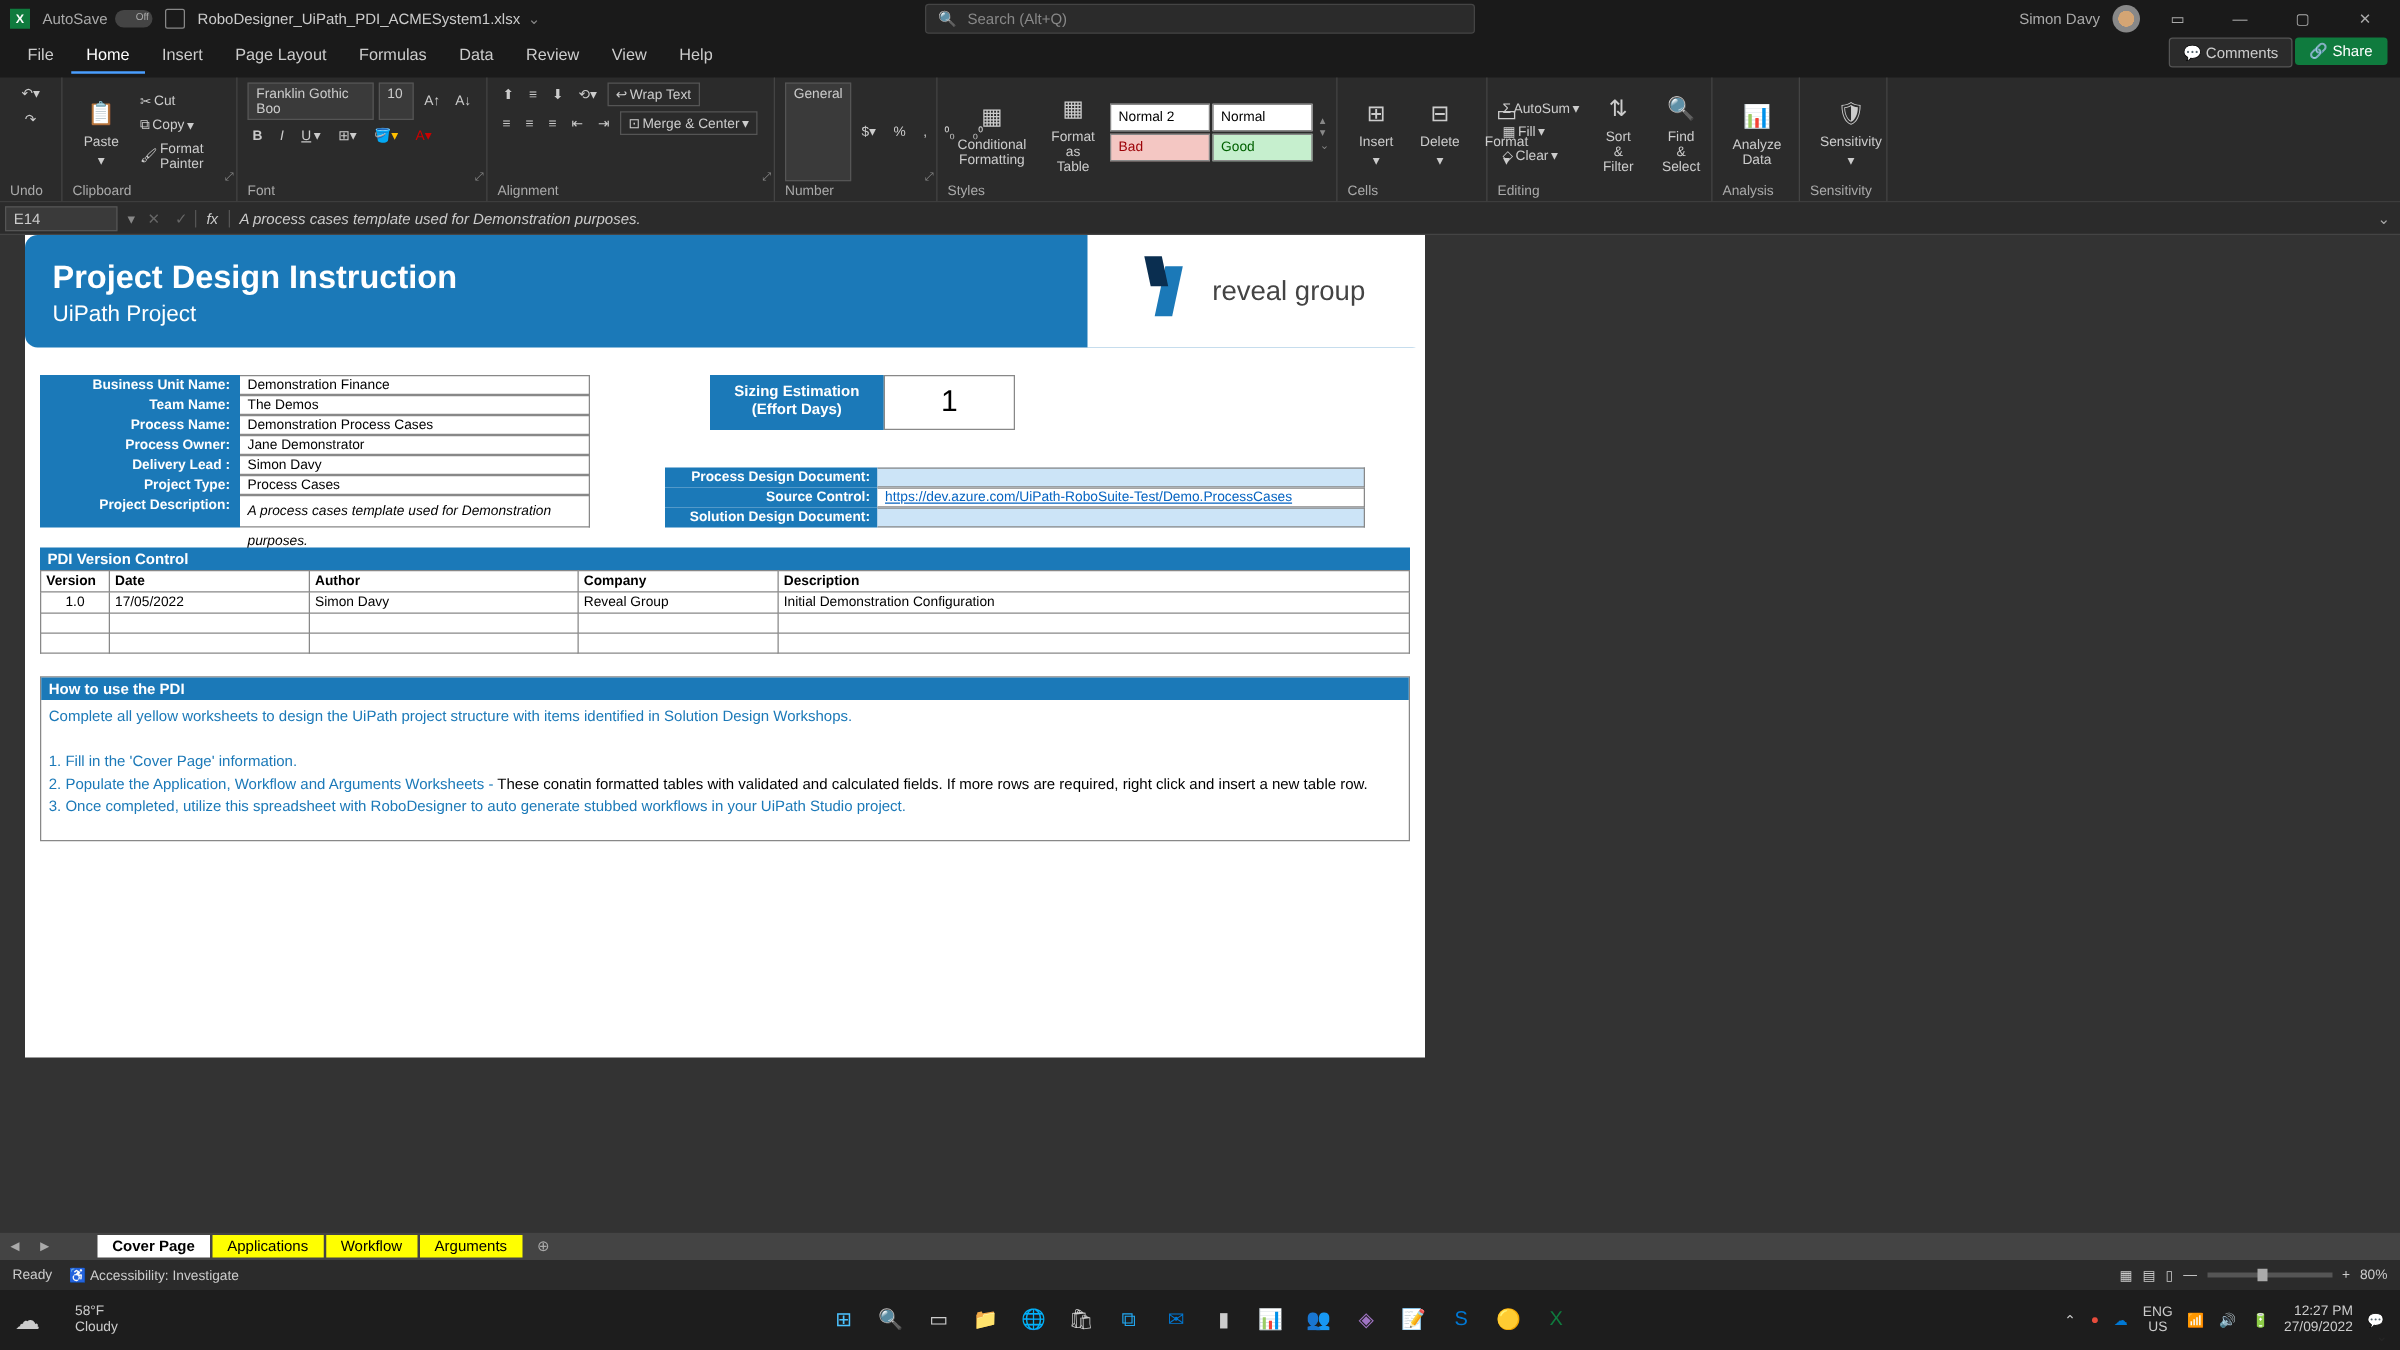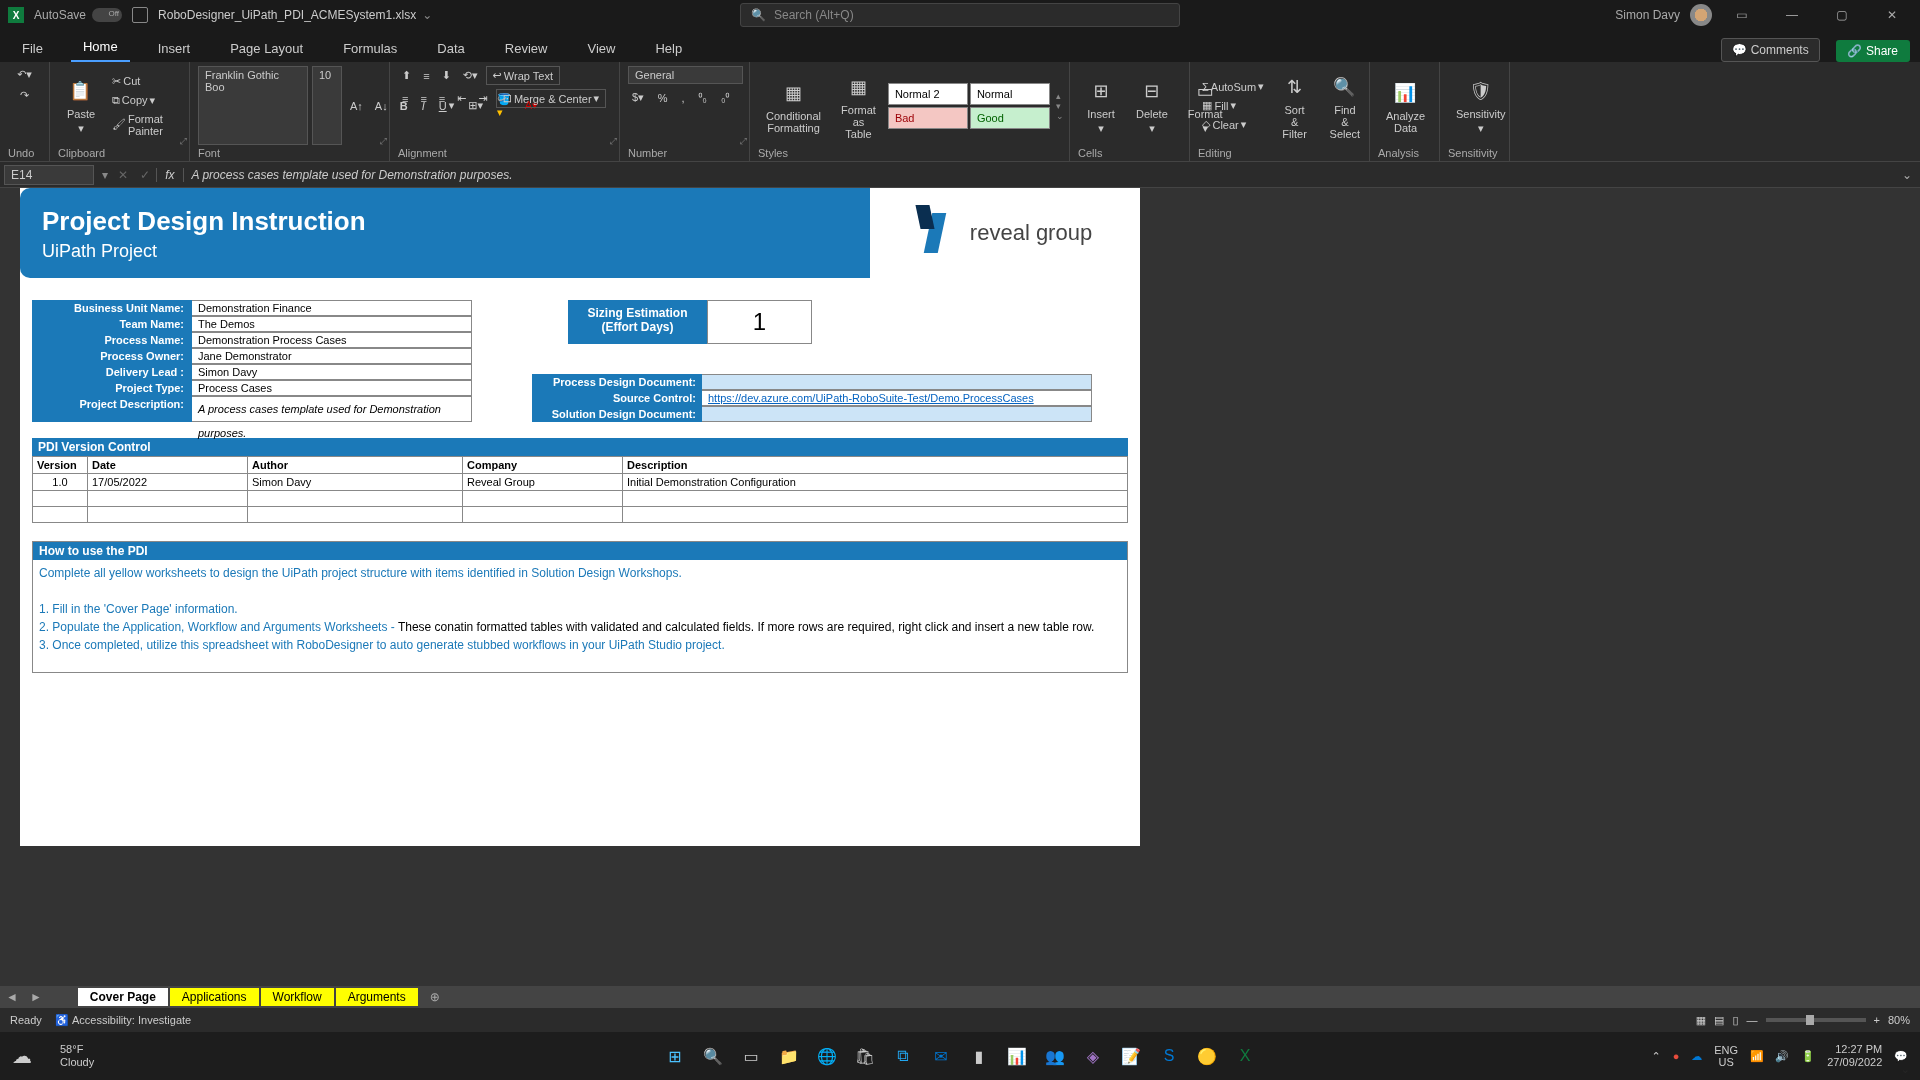--- a/index.html
+++ b/index.html
@@ -12,21 +12,21 @@
 .titlebar .toggle { width:30px; height:14px; background:#444; border-radius:7px; position:relative; }
 .titlebar .toggle::after { content:"Off"; position:absolute; font-size:8px; right:3px; top:1px; color:#aaa; }
 .titlebar .save-ic { width:16px; height:16px; border:1px solid #888; border-radius:2px; margin-right:10px; }
 .titlebar .filename { color:#ccc; margin-right:6px; }
 .titlebar .search { position:absolute; left:50%; transform:translateX(-50%); width:440px; height:24px; background:#2b2b2b; border:1px solid #444; border-radius:3px; display:flex; align-items:center; padding:0 10px; gap:8px; color:#888; }
 .titlebar .user { margin-left:auto; display:flex; align-items:center; gap:10px; }
 .titlebar .avatar { width:22px; height:22px; border-radius:50%; background:radial-gradient(circle,#d4a574 40%,#888 42%); }
 .titlebar .winbtn { width:40px; height:28px; display:flex; align-items:center; justify-content:center; color:#aaa; cursor:pointer; }
 
 
-.menubar { height:32px; background:#1a1a1a; display:flex; align-items:flex-end; padding:0 10px; color:#ccc; font-size:13px; gap:16px; }
+.menubar { height:32px; background:#1a1a1a; display:flex; align-items:flex-start; padding:0 10px; color:#ccc; font-size:13px; gap:2px; }
 .menubar .tab { padding:6px 12px; cursor:pointer; }
 .menubar .tab.active { color:#fff; border-bottom:2px solid #4a9eff; }
 .menubar .spacer { flex:1; }
 .menubar .comments { background:#2b2b2b; padding:4px 10px; border:1px solid #555; border-radius:3px; font-size:12px; }
 .menubar .share { background:#0f7b3e; padding:4px 12px; border-radius:3px; font-size:12px; color:#fff; }
 
 
 .ribbon { height:100px; background:#2b2b2b; display:flex; color:#ccc; font-size:11px; border-bottom:1px solid #444; }
 .rgroup { border-right:1px solid #444; padding:4px 8px 2px; display:flex; flex-direction:column; position:relative; }
 .rgroup .glabel { font-size:11px; color:#aaa; margin-top:auto; padding-top:2px; }
@@ -185,21 +185,21 @@
       <div style="display:flex;flex-direction:column;gap:2px;">
         <div class="rbtn">✂ <span>Cut</span></div>
         <div class="rbtn">⧉ <span>Copy</span> ▾</div>
         <div class="rbtn">🖌 <span>Format Painter</span></div>
       </div>
     </div>
     <div class="glabel">Clipboard</div>
     <div class="expand">⤢</div>
   </div>
   <div class="rgroup" style="width:200px;">
-    <div class="gbody" style="flex-direction:row;gap:4px;align-items:stretch;">
+    <div class="gbody" style="flex-direction:column;gap:4px;align-items:stretch;">
       <div style="display:flex;gap:4px;">
         <div class="fontbox" style="width:110px;">Franklin Gothic Boo</div>
         <div class="fontbox" style="width:30px;">10</div>
         <div class="rbtn">A↑</div>
         <div class="rbtn">A↓</div>
       </div>
       <div style="display:flex;gap:6px;">
         <div class="rbtn">
             <b>B</b>
           </div>
@@ -230,21 +230,21 @@
         <div class="rbtn">≡</div>
         <div class="rbtn">⇤</div>
         <div class="rbtn">⇥</div>
         <div class="rbtn" style="border:1px solid #555;padding:2px 6px;">⊡ <span>Merge &amp; Center</span> ▾</div>
       </div>
     </div>
     <div class="glabel">Alignment</div>
     <div class="expand">⤢</div>
   </div>
   <div class="rgroup" style="width:130px;">
-    <div class="gbody" style="flex-direction:column;gap:4px;align-items:stretch;">
+    <div class="gbody" style="flex-direction:row;gap:4px;align-items:stretch;">
       <div class="fontbox" style="width:115px;">General</div>
       <div style="display:flex;gap:6px;">
         <div class="rbtn">$▾</div>
         <div class="rbtn">%</div>
         <div class="rbtn">,</div>
         <div class="rbtn">⁰₀</div>
         <div class="rbtn">₀⁰</div>
       </div>
     </div>
     <div class="glabel">Number</div>

